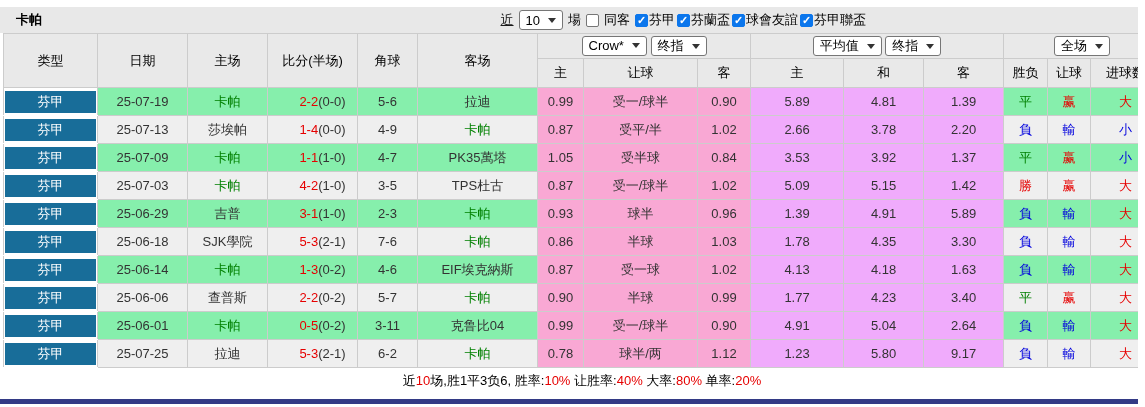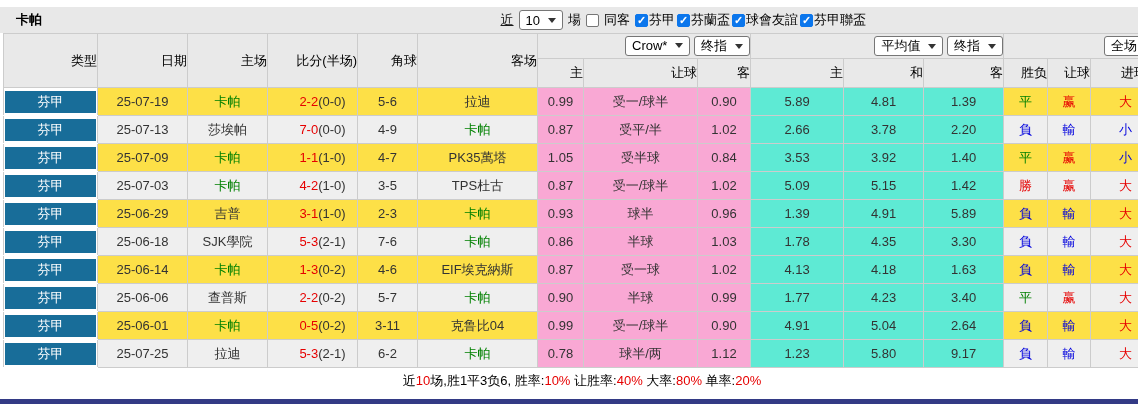--- a/index.html
+++ b/index.html
@@ -18,30 +18,30 @@
   .cb{ width:13px; height:13px; border:1px solid #767676; border-radius:2px; background:#fff;
        display:inline-block; position:relative; flex:none; }
   .cb.checked{ background:#0b76ec; border-color:#0b76ec; }
   .cb.checked::after{ content:"\2713"; position:absolute; left:1px; top:-1px; color:#fff;
        font-size:11px; font-weight:bold; line-height:13px; }
   .comp{ display:inline-flex; align-items:center; gap:1px; }
 
   table{ border-collapse:collapse; table-layout:fixed; width:1157px; margin-left:3px; }
   th,td{ border:1px solid #ccc; text-align:center; font-weight:normal; padding:0;
          overflow:hidden; white-space:nowrap; }
-  thead th{ background:#e9e9e9; color:#000;text-align:right; }
+  thead th{ background:#e9e9e9; color:#000; }
   tr.grp-row th{ height:25px; }
   tr.sub-row th{ height:29px; }
   tbody td{ height:28px; color:#333; }
   td.type{ border-top:1px solid #fff; border-bottom:1px solid #fff; background:#fff; padding:2px 1px; }
   td.type .pill{ background:#186d99; color:#fff; height:22px; line-height:22px; font-size:13px; }
   tr.even td.plain{ background:#efefef; }
-  tr.odd  td.plain{ background:#fde047; }
+  tr.odd  td.plain{ background:#86efac; }
   td.cream{ background:#f9a8d4; }
-  td.azure{ background:#5eead4; }
+  td.azure{ background:#f0abfc; }
   .team-self{ color:#008000; }
   .score-main{ color:#e60000;margin-left:20px; }
   .score-half{ color:#333; }
   .c-red{ color:#e60000; } .c-blue{ color:#0000dd; } .c-green{ color:#008000; }
   td.foot{ border:none; height:27px; background:#fff; color:#000; }
   td.foot .red{ color:#e60000; }
   .bottom-bar{ position:absolute; left:0; bottom:3px; width:1145px; height:5px; background:#333a85; }
 </style>
 </head>
 <body>
@@ -165,21 +165,21 @@
           <td class="plain c-green">平</td>
           <td class="plain c-red">赢</td>
           <td class="plain c-red">大</td>
         </tr>
         <tr class="even">
           <td class="type">
             <div class="pill">芬甲</div>
           </td>
           <td class="plain">25-07-13</td>
           <td class="plain">莎埃帕</td>
-          <td class="plain"><span class="score-main">7-0</span><span class="score-half">(0-0)</span></td>
+          <td class="plain"><span class="score-main">1-4</span><span class="score-half">(0-0)</span></td>
           <td class="plain">4-9</td>
           <td class="plain team-self">卡帕</td>
           <td class="cream">0.87</td>
           <td class="cream">受平/半</td>
           <td class="cream">1.02</td>
           <td class="azure">2.66</td>
           <td class="azure">3.78</td>
           <td class="azure">2.20</td>
           <td class="plain c-blue">負</td>
           <td class="plain c-blue">輸</td>
@@ -192,21 +192,21 @@
           <td class="plain">25-07-09</td>
           <td class="plain team-self">卡帕</td>
           <td class="plain"><span class="score-main">1-1</span><span class="score-half">(1-0)</span></td>
           <td class="plain">4-7</td>
           <td class="plain">PK35萬塔</td>
           <td class="cream">1.05</td>
           <td class="cream">受半球</td>
           <td class="cream">0.84</td>
           <td class="azure">3.53</td>
           <td class="azure">3.92</td>
-          <td class="azure">1.40</td>
+          <td class="azure">1.37</td>
           <td class="plain c-green">平</td>
           <td class="plain c-red">赢</td>
           <td class="plain c-blue">小</td>
         </tr>
         <tr class="even">
           <td class="type">
             <div class="pill">芬甲</div>
           </td>
           <td class="plain">25-07-03</td>
           <td class="plain team-self">卡帕</td>

